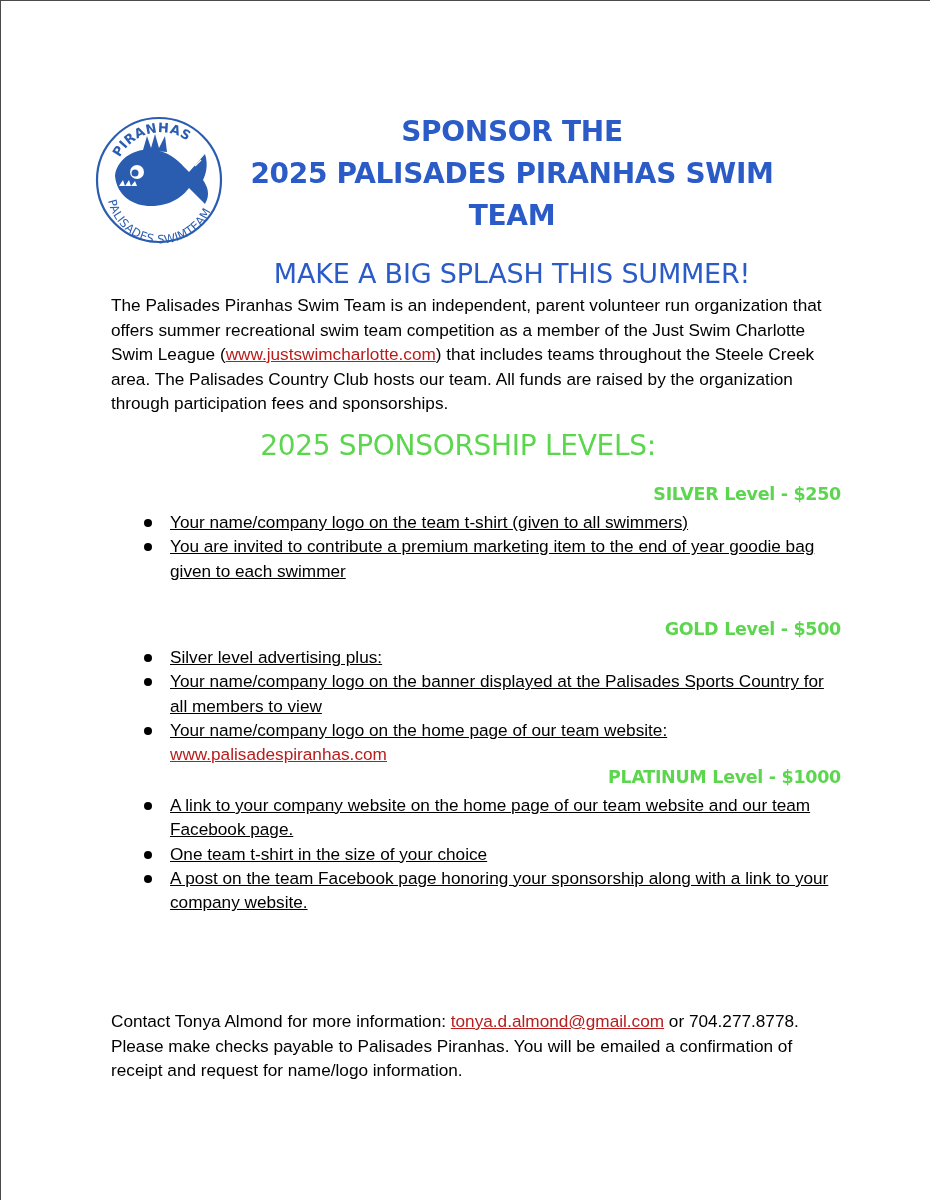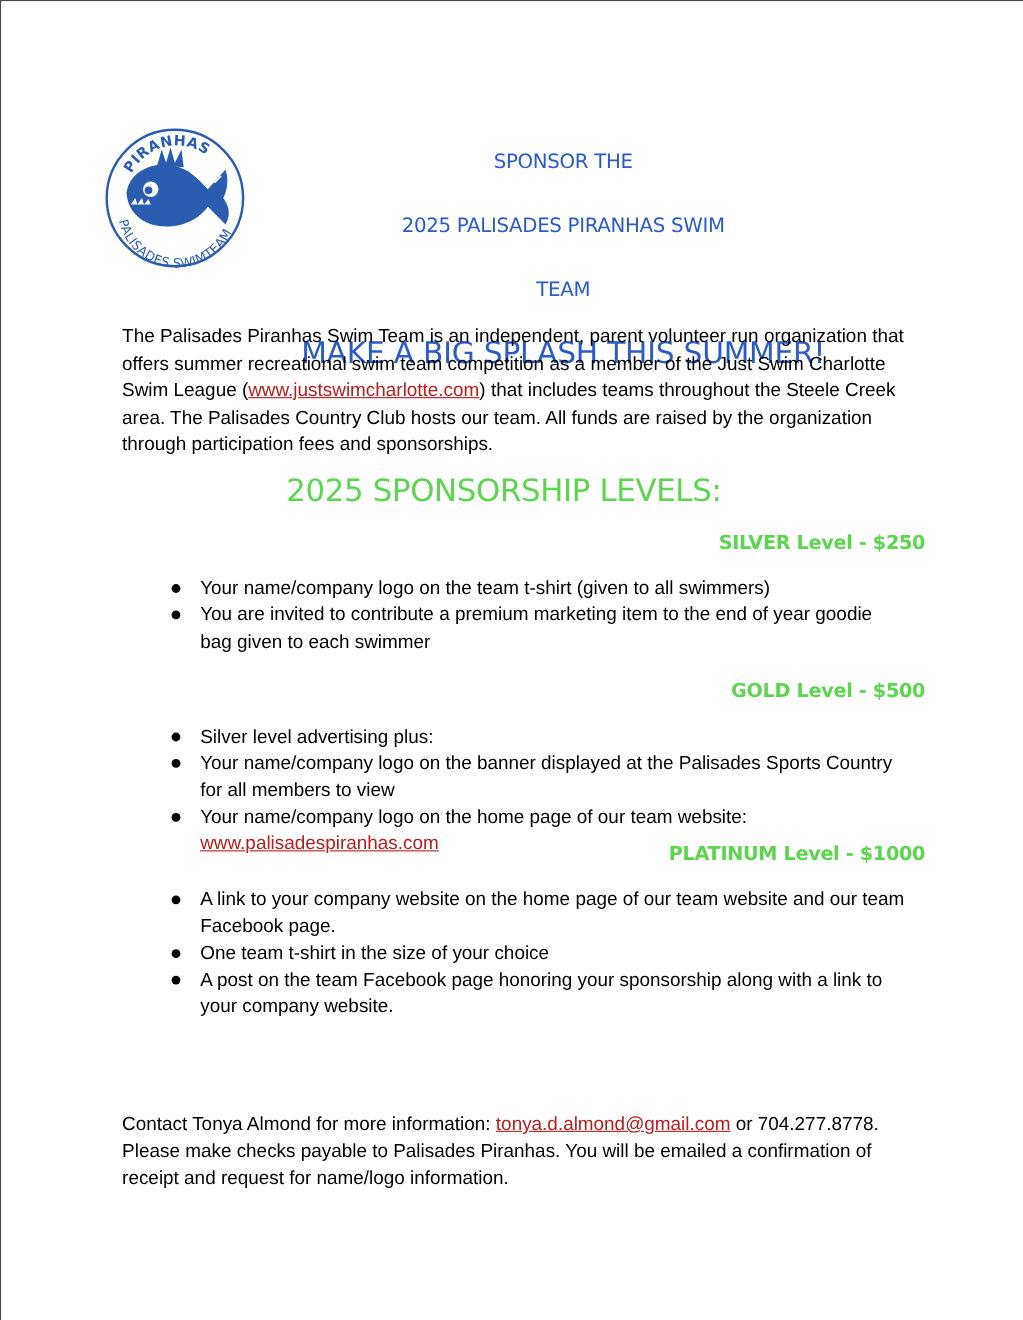--- a/index.html
+++ b/index.html
@@ -28,25 +28,24 @@
     .title-block {
       position: absolute;
       left: 226px;
       top: 110px;
       width: 570px;
       text-align: center;
       color: #2a5bc7;
       font-family: "DejaVu Sans", sans-serif;
     }
     .title-line {
-      font-size: 18px;
-      font-weight: normal;
+      font-size: 28px;
+      font-weight: bold;
       line-height: 42px;
       letter-spacing: -0.3px;
-      margin-top: 16px;
     }
     .subtitle-line {
       font-size: 27px;
       line-height: 42px;
       letter-spacing: -0.2px;
       margin-top: 16px;
     }
     .intro {
       position: absolute;
       left: 110px;
@@ -81,22 +80,23 @@
       color: #5cd64e;
       font-family: "DejaVu Sans", sans-serif;
       font-size: 17.5px;
       font-weight: bold;
       line-height: 24px;
       letter-spacing: -0.3px;
       text-align: right;
     }
     ul.bullets {
       list-style: none;
-      margin: 16px;
+      margin: 4px;
       padding: 0;
+      text-decoration: underline;
     }
     ul.bullets li {
       position: relative;
       padding-left: 55px;
       font-size: 17.2px;
       line-height: 24.3px;
     }
     ul.bullets li .dot {
       position: absolute;
       left: 29px;

